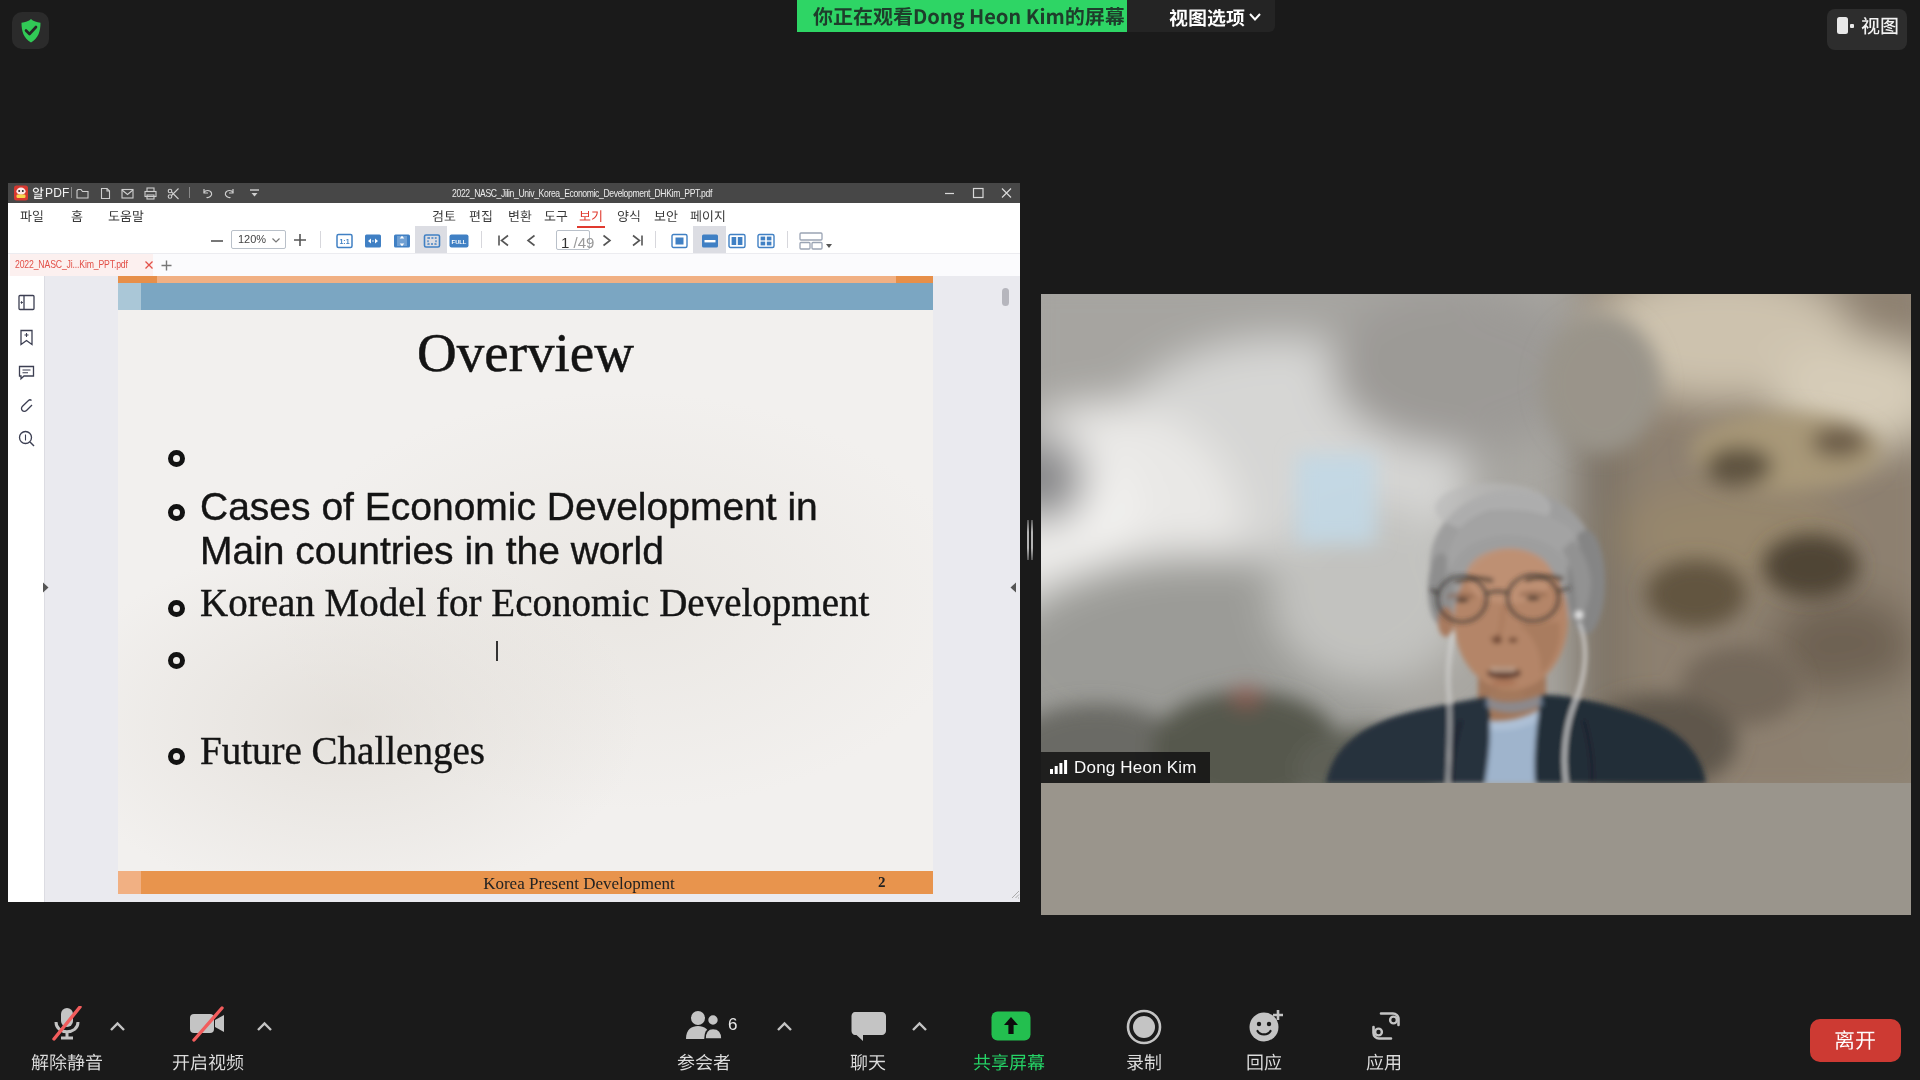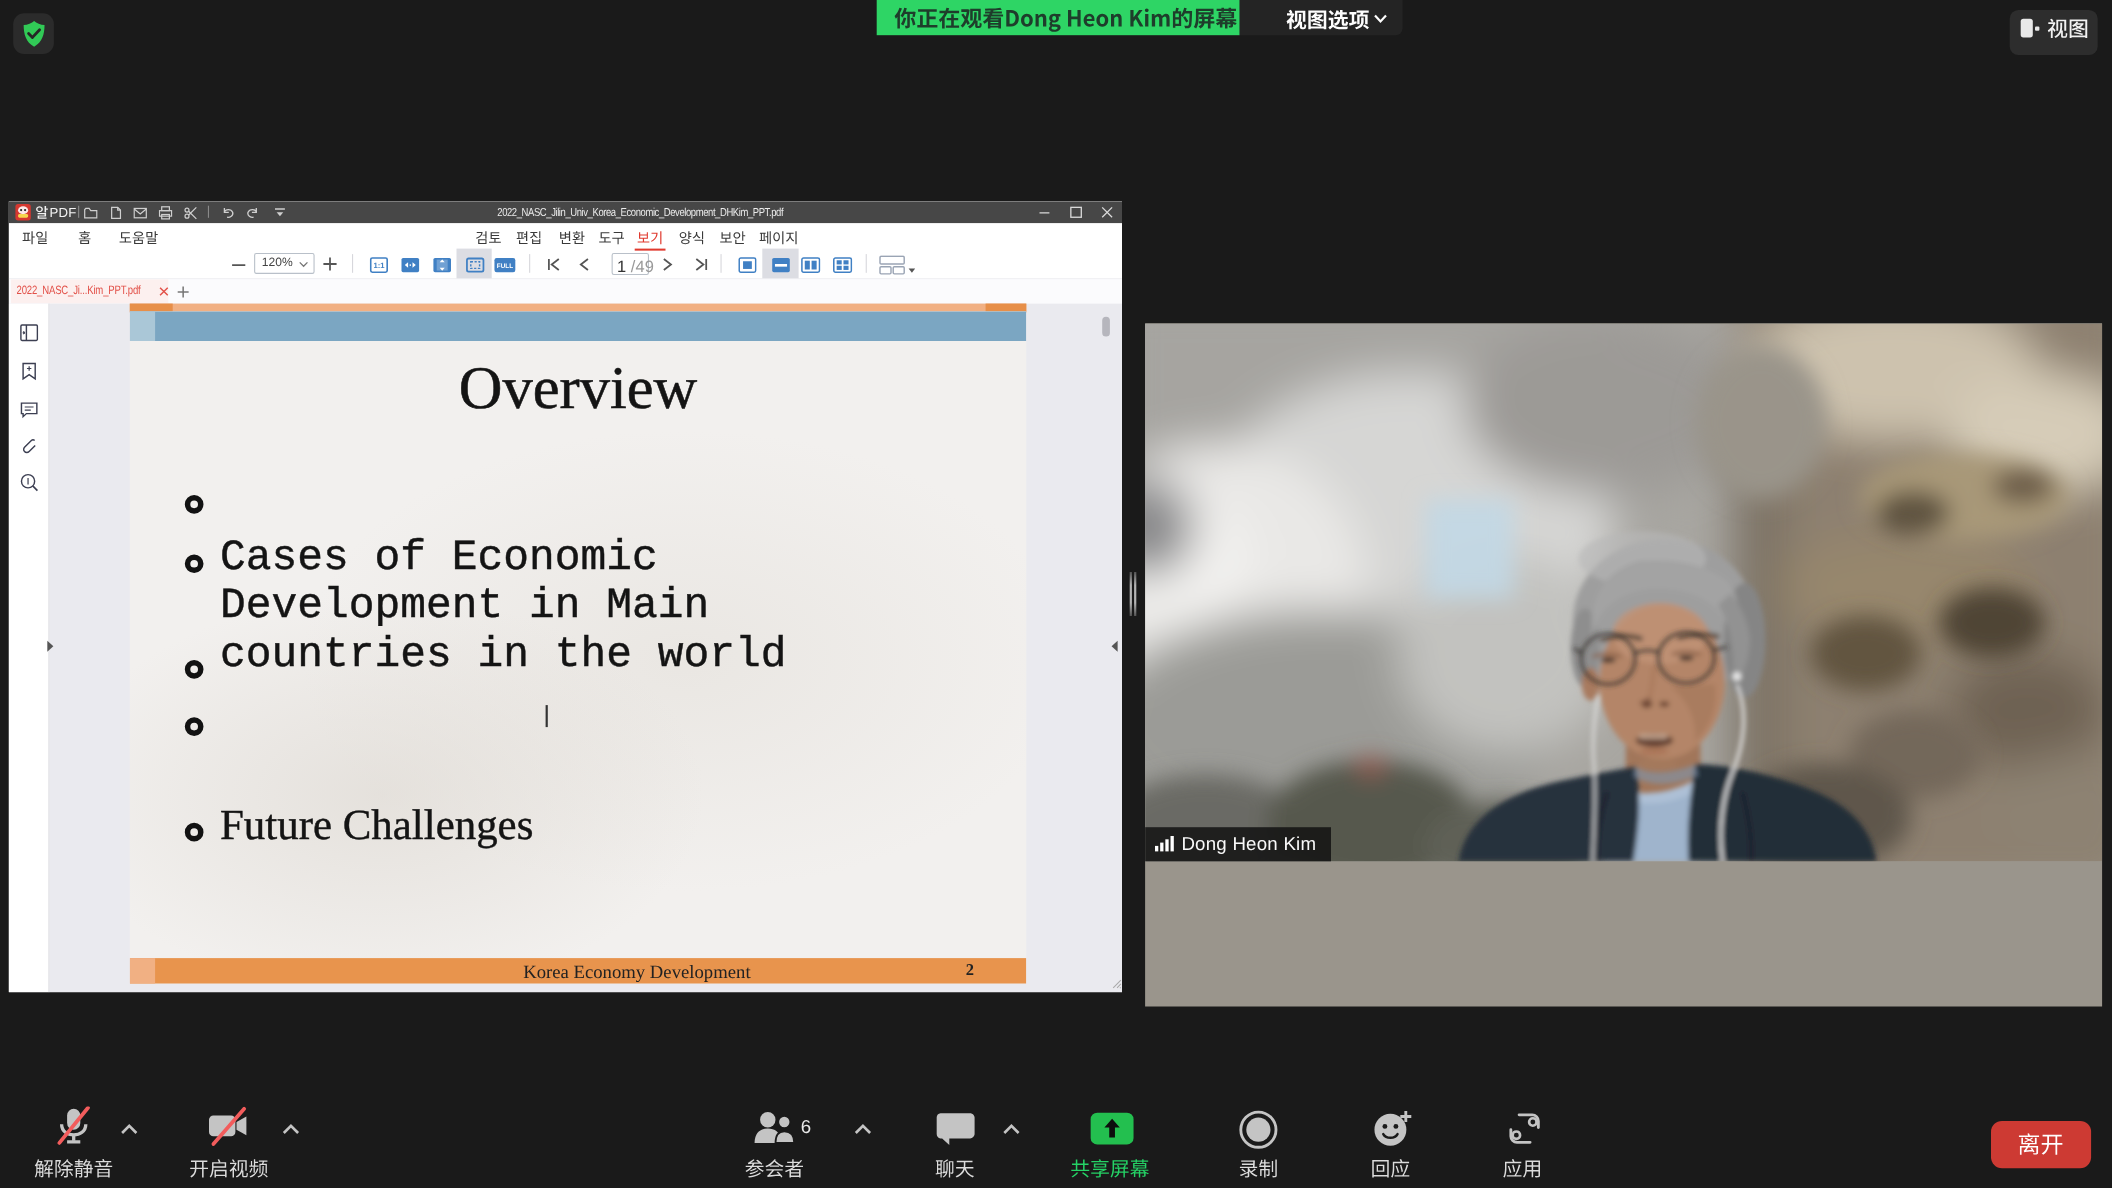--- a/index.html
+++ b/index.html
@@ -237,29 +237,30 @@
       </svg>
 <div class="abs" style="left:110px;top:93px;width:815px;height:8px;background:#f1b083"></div>
 <div class="abs" style="left:110px;top:93px;width:39px;height:8px;background:#e78f49"></div>
 <div class="abs" style="left:888px;top:93px;width:37px;height:8px;background:#e78f49"></div>
 <div class="abs" id="slide" style="left:110px;top:100px;width:815px;height:611px;overflow:hidden;background:radial-gradient(ellipse 420px 260px at 28% 72%, rgba(220,215,208,0.6), rgba(220,215,208,0) 70%),radial-gradient(ellipse 500px 300px at 62% 52%, rgba(227,223,217,0.55), rgba(227,223,217,0) 70%),#f2f0ee">
 <div class="abs" style="left:0;top:0;width:815px;height:27px;background:#7ba6c2"></div>
 <div class="abs" style="left:0;top:0;width:23px;height:27px;background:#aac7d7"></div>
 <div class="abs" style="left:0;top:42px;width:815px;text-align:center;font-family:'Liberation Serif',serif;font-size:55px;line-height:1;color:#141414;-webkit-text-stroke:0.5px #141414">Overview</div>
 <div class="abs" style="left:50px;top:167px;width:17px;height:17px;border:5.5px solid #121212;border-radius:50%"></div>
 <div class="abs" style="left:50px;top:221px;width:17px;height:17px;border:5.5px solid #121212;border-radius:50%"></div>
-<div class="abs" style="left:82px;top:202px;width:660px;font-family:Liberation Mono, monospace;font-size:39px;color:#141414;line-height:44px;-webkit-text-stroke:0.4px #141414">Cases of Economic Development in Main countries in the world</div>
+<div class="abs" style="left:82px;top:202px;width:660px;font-family:Liberation Sans, sans-serif;font-size:39px;color:#141414;line-height:44px;-webkit-text-stroke:0.4px #141414">Cases of Economic Development in Main countries in the world</div>
 <div class="abs" style="left:50px;top:317px;width:17px;height:17px;border:5.5px solid #121212;border-radius:50%"></div>
+<div class="abs" style="left:82px;top:298px;font-family:'Liberation Serif',serif;font-size:39px;color:#141414;line-height:44px;-webkit-text-stroke:0.4px #141414">Korean Model for Economic Development</div>
 <div class="abs" style="left:50px;top:369px;width:17px;height:17px;border:5.5px solid #121212;border-radius:50%"></div>
 <div class="abs" style="left:50px;top:465px;width:17px;height:17px;border:5.5px solid #121212;border-radius:50%"></div>
 <div class="abs" style="left:82px;top:446px;font-family:'Liberation Serif',serif;font-size:39px;color:#141414;line-height:44px;-webkit-text-stroke:0.4px #141414">Future Challenges</div>
 <div class="abs" style="left:378px;top:358px;width:1.5px;height:20px;background:#333"></div>
 <div class="abs" style="left:0;top:588px;width:815px;height:31px;background:#e8944d"></div>
 <div class="abs" style="left:0;top:588px;width:23px;height:31px;background:#f1b083"></div>
-<div class="abs" style="left:281px;top:590.5px;width:360px;text-align:center;font-family:'Liberation Serif',serif;font-size:17px;color:#222">Korea Economy Development</div>
+<div class="abs" style="left:281px;top:590.5px;width:360px;text-align:center;font-family:'Liberation Serif',serif;font-size:17px;color:#222">Korea Present Development</div>
 <div class="abs" style="left:760px;top:591px;font-family:'Liberation Serif',serif;font-size:15px;font-weight:bold;color:#222">2</div>
 </div>
 <div class="abs" style="left:994px;top:105px;width:7px;height:18px;background:#b6b6bd;border-radius:3.5px"></div>
 <svg class="abs" style="left:1001px;top:398px" width="9" height="13" viewBox="0 0 9 13">
         <path d="M7 1.5 L1.5 6.5 L7 11.5 Z" fill="#555"></path>
       </svg>
 <svg class="abs" style="left:1002px;top:706px" width="10" height="10" viewBox="0 0 10 10">
         <path d="M9 2 L2 9 M9 5.5 L5.5 9 M9 9 L8 9" stroke="#aaa" stroke-width="1"></path>
       </svg>
 </div>

